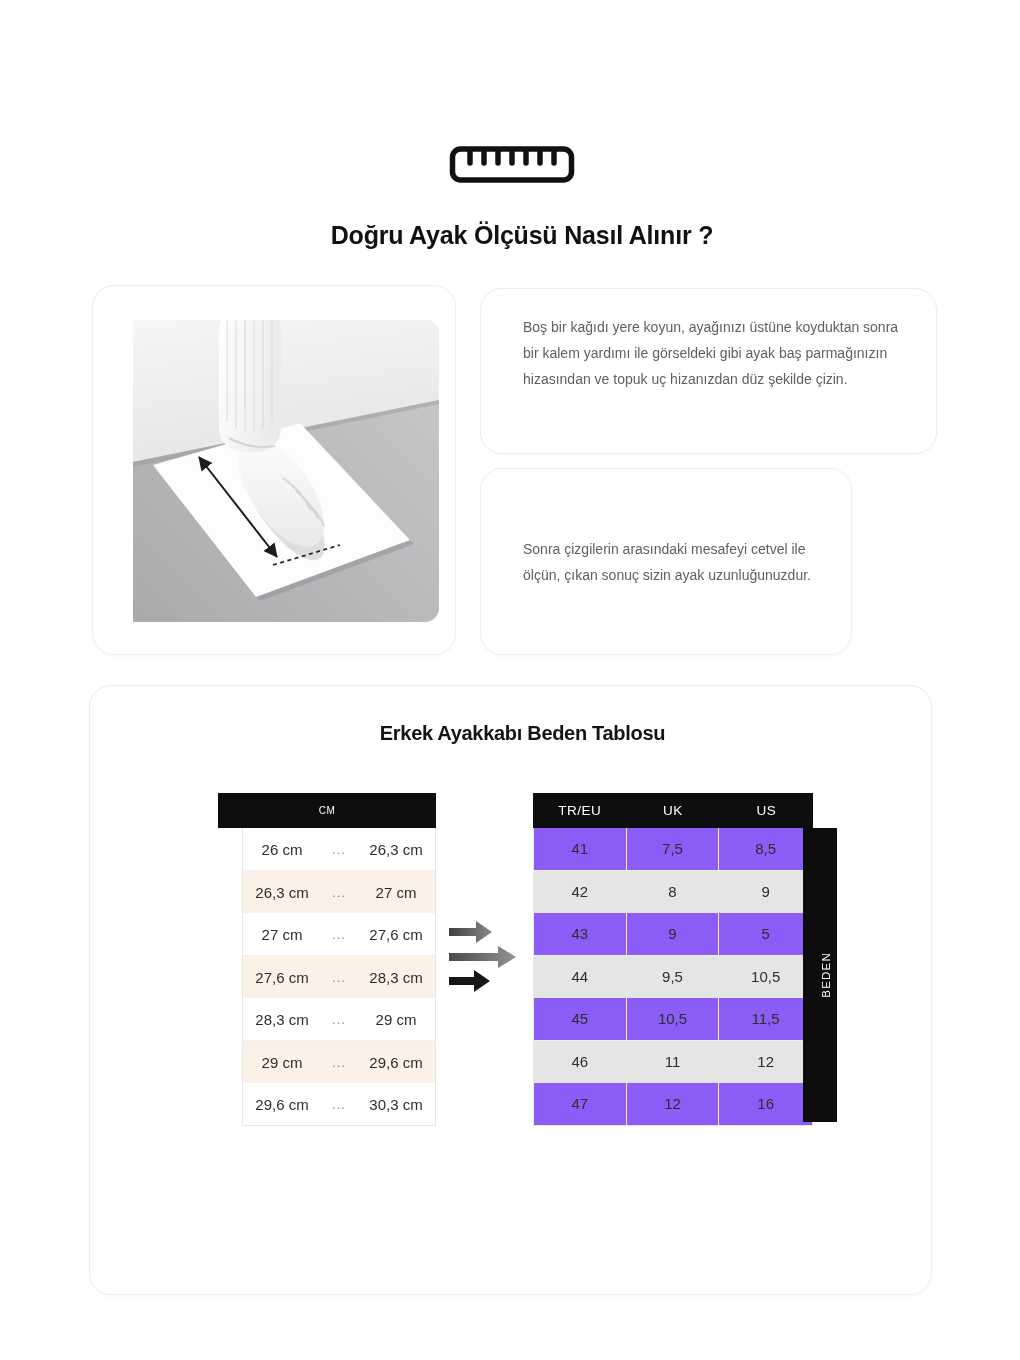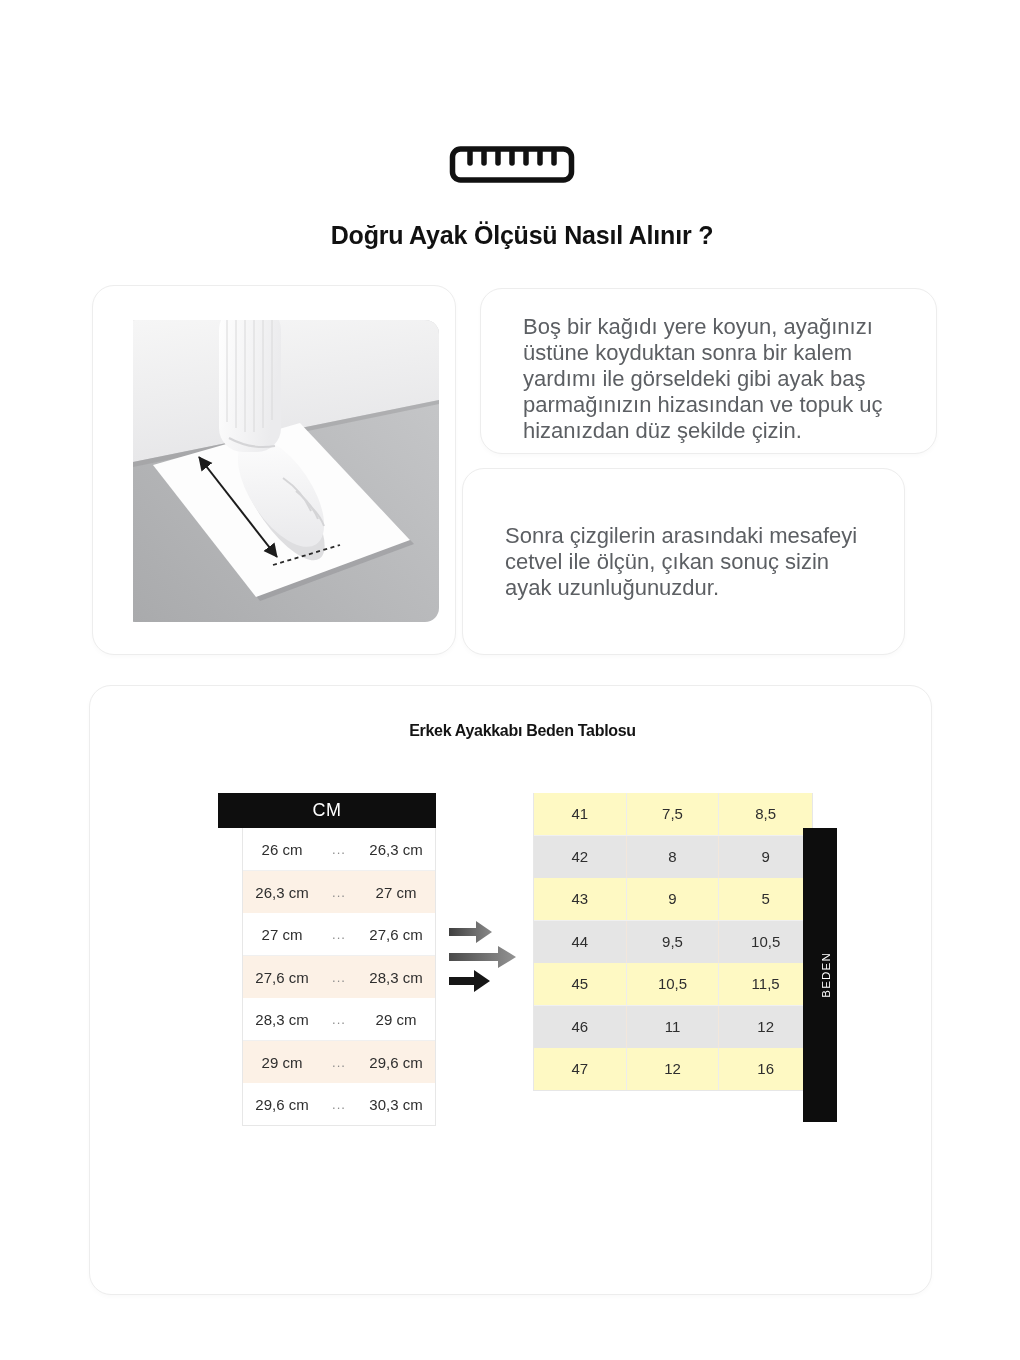--- a/index.html
+++ b/index.html
@@ -17,39 +17,39 @@
   }
 
   
   .card{
     background:#fff;border:1px solid #ededed;border-radius:22px;
     box-shadow:0 2px 5px rgba(0,0,0,0.025);box-sizing:border-box;
   }
   #photo-card{left:92px;top:285px;width:364px;height:370px;}
   #photo-frame{left:28px;top:34px;width:306px;height:302px;border-radius:14px;overflow:hidden;}
   #instruction-card-1{left:480px;top:288px;width:457px;height:166px;}
-  #instruction-card-2{left:462px;top:468px;width:443px;height:187px;display:flex;align-items:center;}
+  #instruction-card-2{left:480px;top:468px;width:372px;height:187px;display:flex;align-items:center;}
   .instr-text{
-    padding:25px 30px;font-size:22px;line-height:26px;color:#5c5f63;
+    padding:25px 30px;font-size:14px;line-height:26px;color:#5c5f63;
   }
   #instruction-card-2 .instr-text{padding-top:0;padding-bottom:0;}
 
   
   #size-card{left:89px;top:685px;width:843px;height:610px;}
   #section-title{
     left:0;top:36px;width:100%;text-align:center;
-    font-size:16px;font-weight:bold;color:#141414;letter-spacing:-0.3px;
+    font-size:20px;font-weight:bold;color:#141414;letter-spacing:-0.3px;
   }
 
   
   #cm-table{left:116px;top:107px;width:218px;}
   .tbl-header{
     height:35px;background:#0e0e0e;color:#ffffff;
     display:flex;align-items:center;justify-content:center;
-    font-size:18px;letter-spacing:0.5px;
+    font-size:10px;letter-spacing:0.5px;
   }
   #cm-table-body{border:1px solid #e7e7e7;border-top:none;box-sizing:border-box;margin-left:24px;}
   .cm-row{
     display:grid;grid-template-columns:1fr 36px 1fr;height:42px;
     align-items:center;text-align:center;font-size:15px;color:#2e2e2e;
     background:#ffffff;border-bottom:1px solid #f0f0f0;
   }
   .cm-row:last-child{border-bottom:none;}
   .cm-row.alt{background:#fcf1e6;border-bottom:none;}
   .cm-row .sep{color:#8d8d8d;font-size:13px;letter-spacing:1px;}
@@ -58,21 +58,21 @@
   #convert-arrows{left:344px;top:233px;width:86px;height:86px;}
 
   
   #size-table{left:431px;top:107px;width:280px;}
   #size-table .tbl-header{display:grid;grid-template-columns:1fr 1fr 1fr;font-size:13.5px;}
   #size-table .tbl-header span{text-align:center;}
   #size-table-body{border:1px solid #e7e7e7;border-top:none;box-sizing:border-box;}
   .size-row{
     display:grid;grid-template-columns:1fr 1fr 1fr;height:42px;
     align-items:center;text-align:center;font-size:15px;color:#2e2e2e;
-    background:#fef9c3;border-bottom:1px solid #f0f0f0;
+    background:#8b5cf6;border-bottom:1px solid #f0f0f0;
   }
   .size-row:last-child{border-bottom:none;}
   .size-row.alt{background:#e5e5e5;border-bottom:none;}
   .size-row .cell{height:42px;line-height:42px;border-right:1px solid #ededed;}
   .size-row .cell:last-child{border-right:none;}
   .size-row.alt .cell{border-right:1px solid #f3e7da;}
   .size-row.alt .cell:last-child{border-right:none;}
 
   
   #beden-bar{
@@ -225,20 +225,25 @@
             <stop offset="1" stop-color="#939393"></stop>
         </linearGradient>
       </defs>
       <path d="M3,9 L30,9 L30,2 L46,13 L30,24 L30,17 L3,17 Z" fill="url(#ag1)"></path>
       <path d="M3,34 L52,34 L52,27 L70,38 L52,49 L52,42 L3,42 Z" fill="url(#ag2)"></path>
       <path d="M3,58 L28,58 L28,51 L44,62 L28,73 L28,66 L3,66 Z" fill="#161616"></path>
     </svg>
   </div>
 
   <div class="abs" id="size-table">
+    <div class="tbl-header">
+        <span>TR/EU</span>
+        <span>UK</span>
+        <span>US</span>
+      </div>
     <div id="size-table-body">
         <div class="size-row">
           <span class="cell">41</span>
           <span class="cell">7,5</span>
           <span class="cell">8,5</span>
         </div>
         <div class="size-row alt">
           <span class="cell">42</span>
           <span class="cell">8</span>
           <span class="cell">9</span>

